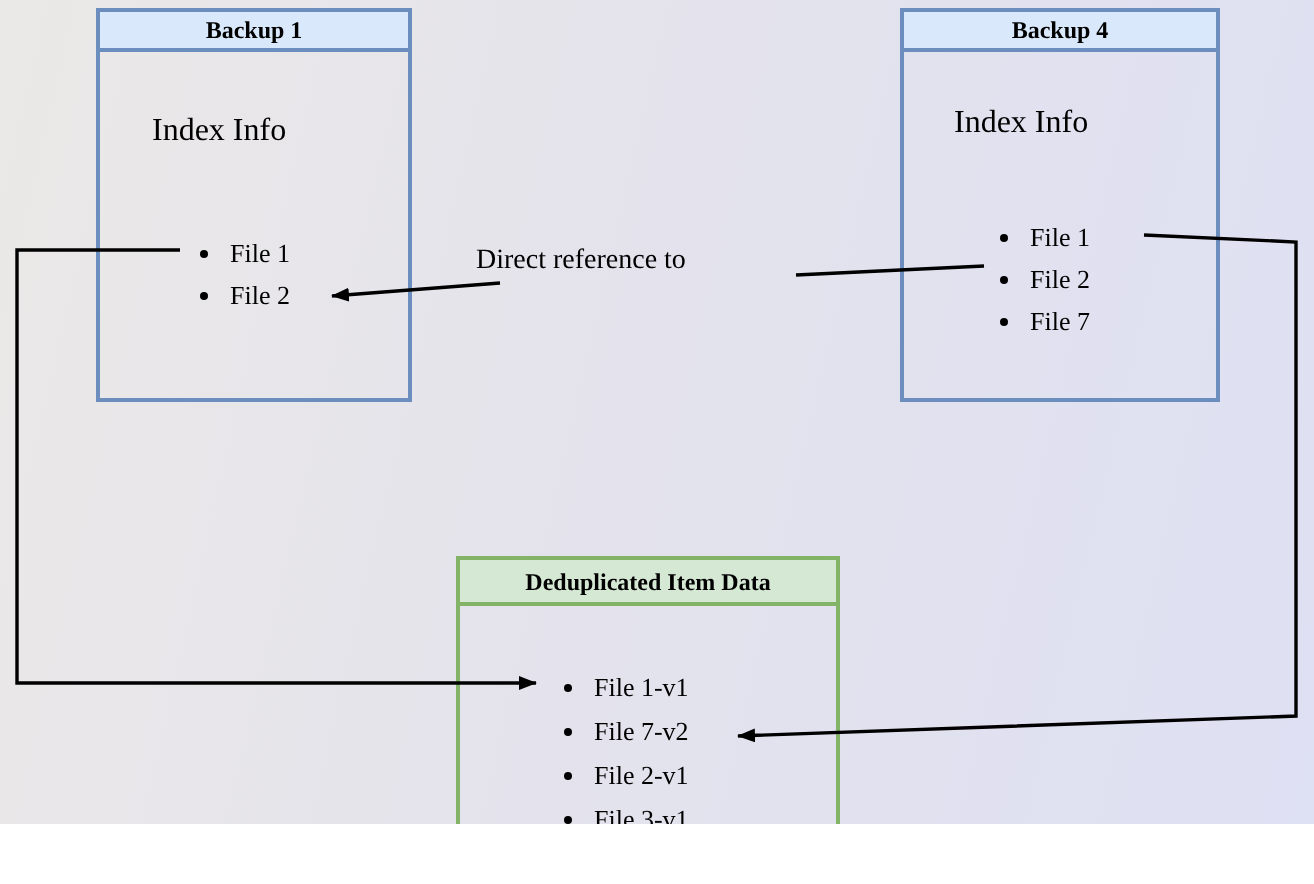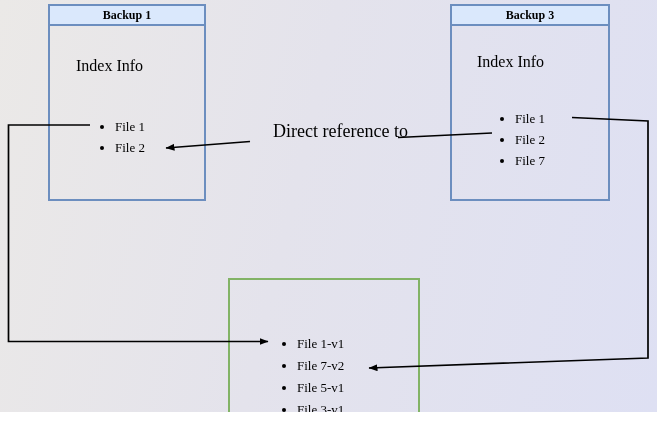--- a/index.html
+++ b/index.html
@@ -54,22 +54,22 @@
 
   #backup1 .subtitle { left: 26px; top: 51px; }
   #backup2 .subtitle { left: 25px; top: 47px; }
   #backup1 ul.filelist { left: 51px; top: 110px; }
   #backup2 ul.filelist { left: 49px; top: 102px; }
   #dedup   ul.filelist { left: 53px; top: 53px;  }
 
   .edge-label {
     position: absolute;
     left: 238px; top: 123px; width: 170px;
-    text-align: right;
-    font-size: 18px;
+    text-align: left;
+    font-size: 14px;
     line-height: 16px;
     z-index: 6;
     white-space: nowrap;
   }
   svg.overlay {
     position: absolute;
     left: 0; top: 0;
     width: 657px; height: 442px;
     z-index: 5;
     pointer-events: none;
@@ -85,34 +85,35 @@
   <div class="node blue" id="backup1">
     <div class="node-header">Backup 1</div>
     <div class="subtitle">Index Info</div>
     <ul class="filelist lh21">
       <li>File 1</li>
       <li>File 2</li>
     </ul>
   </div>
 
   <div class="node blue" id="backup2">
-    <div class="node-header">Backup 3</div>
+    <div class="node-header">Backup 4</div>
     <div class="subtitle">Index Info</div>
     <ul class="filelist lh21">
       <li>File 1</li>
       <li>File 2</li>
       <li>File 7</li>
     </ul>
   </div>
 
   <div class="node green" id="dedup">
+    <div class="node-header">Deduplicated Item Data</div>
     <ul class="filelist lh22">
       <li>File 1-v1</li>
       <li>File 7-v2</li>
-      <li>File 5-v1</li>
+      <li>File 2-v1</li>
       <li>File 3-v1</li>
     </ul>
   </div>
 
   <div class="edge-label">
     <div>Direct reference to</div>
   </div>
 
   <svg class="overlay" viewBox="0 0 657 442" xmlns="http://www.w3.org/2000/svg">
     <defs>

